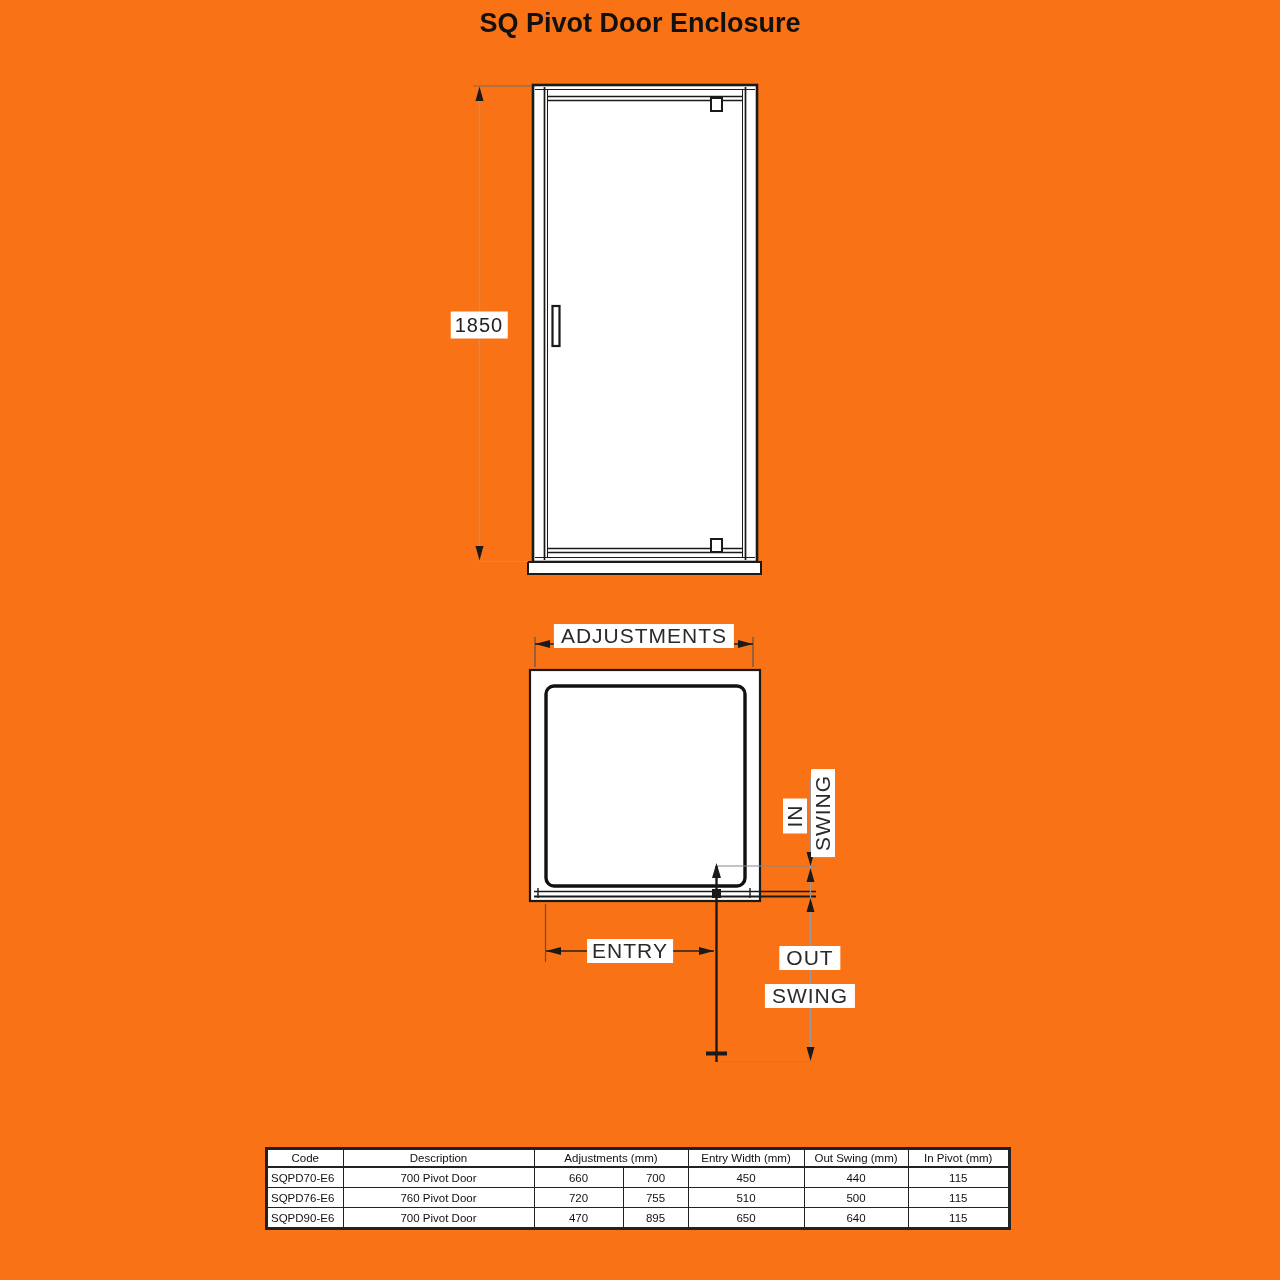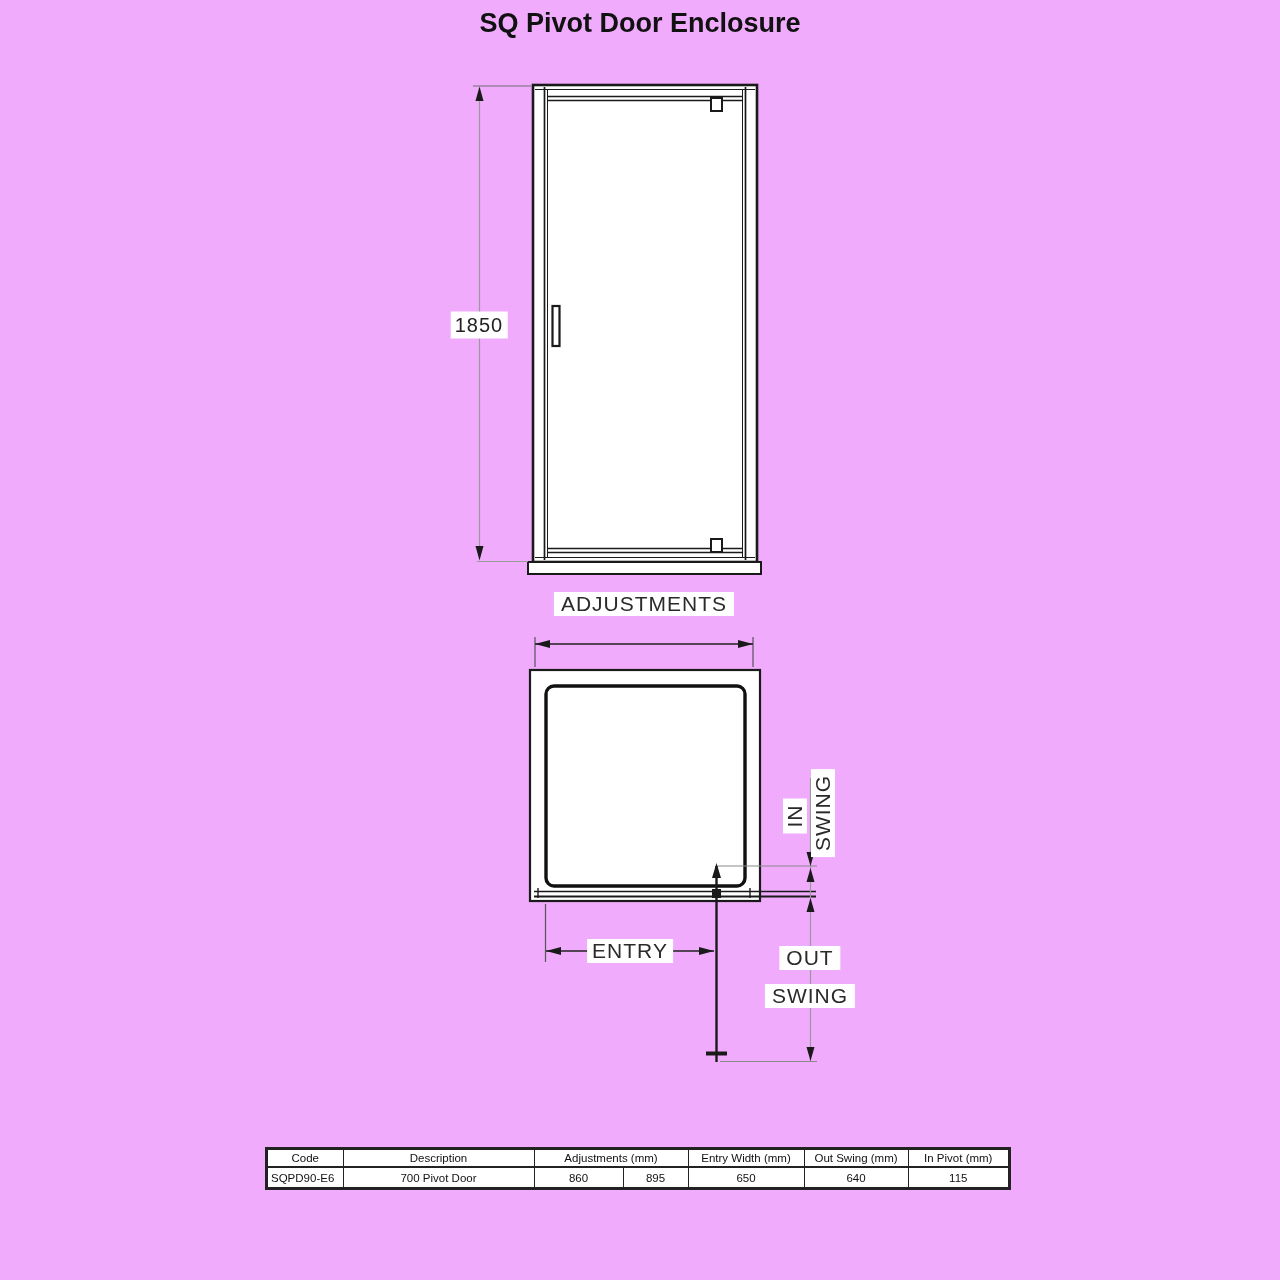--- a/index.html
+++ b/index.html
@@ -1,16 +1,16 @@
 <!DOCTYPE html>
 <html><head>
 <meta charset="utf-8">
 <style>
   html,body{margin:0;padding:0;background:#ffffff;}
-  #canvas{position:relative;width:1280px;height:1280px;background:#f0abfc;overflow:hidden;
+  #canvas{position:relative;width:1280px;height:1280px;background:#f97316;overflow:hidden;
           font-family:"Liberation Sans", sans-serif;color:#1a1a1a;}
   #draw-layer{position:absolute;left:0;top:0;width:1280px;height:1280px;}
   .page-title{position:absolute;left:0;top:8px;width:1280px;text-align:center;
               font-size:27px;font-weight:bold;color:#111;letter-spacing:0px;}
   .dim-label{position:absolute;transform:translate(-50%,-50%);background:#ffffff;
              padding:0 7px;font-size:21px;color:#2a2a2a;letter-spacing:1px;white-space:nowrap;}
   .dim-label.small-pad{padding:0 5px;text-align:right;}
   .dim-label.vertical{transform:translate(-50%,-50%) rotate(-90deg);padding:0 6px;}
   .dim-number{position:absolute;transform:translate(-50%,-50%);background:#ffffff;
               padding:2px 4px;font-size:20px;color:#222;letter-spacing:1px;}
@@ -108,21 +108,21 @@
       <polygon points="810.5,868 806.5,882 814.5,882" fill="#1a1a1a"></polygon>
       <polygon points="810.5,898 806.5,912 814.5,912" fill="#1a1a1a"></polygon>
       <polygon points="810.5,1061 806.5,1047 814.5,1047" fill="#1a1a1a"></polygon>
     </g>
   </svg>
 
   <div class="page-title">SQ Pivot Door Enclosure</div>
 
   <div class="dim-number" style="left:479px;top:325px;">1850</div>
 
-  <div class="dim-label" style="left:644px;top:604px;">ADJUSTMENTS</div>
+  <div class="dim-label" style="left:644px;top:636px;">ADJUSTMENTS</div>
 
   <div class="dim-label small-pad" style="left:630px;top:951px;">ENTRY</div>
 
   <div class="dim-label vertical" style="left:795px;top:816px;">IN</div>
   <div class="dim-label vertical" style="left:823px;top:813px;">SWING</div>
 
   <div class="dim-label" style="left:810px;top:958px;">OUT</div>
   <div class="dim-label" style="left:810px;top:996px;">SWING</div>
 
   <table class="spec-table">
@@ -140,23 +140,41 @@
         <th>Code</th>
         <th>Description</th>
         <th colspan="2">Adjustments (mm)</th>
         <th>Entry Width (mm)</th>
         <th>Out Swing (mm)</th>
         <th>In Pivot (mm)</th>
       </tr>
     </thead>
     <tbody>
       <tr>
+        <td class="code-cell">SQPD70-E6</td>
+        <td>700 Pivot Door</td>
+        <td>660</td>
+        <td>700</td>
+        <td>450</td>
+        <td>440</td>
+        <td>115</td>
+      </tr>
+      <tr>
+        <td class="code-cell">SQPD76-E6</td>
+        <td>760 Pivot Door</td>
+        <td>720</td>
+        <td>755</td>
+        <td>510</td>
+        <td>500</td>
+        <td>115</td>
+      </tr>
+      <tr>
         <td class="code-cell">SQPD90-E6</td>
         <td>700 Pivot Door</td>
-        <td>860</td>
+        <td>470</td>
         <td>895</td>
         <td>650</td>
         <td>640</td>
         <td>115</td>
       </tr>
     </tbody>
   </table>
 
 </div>
 

